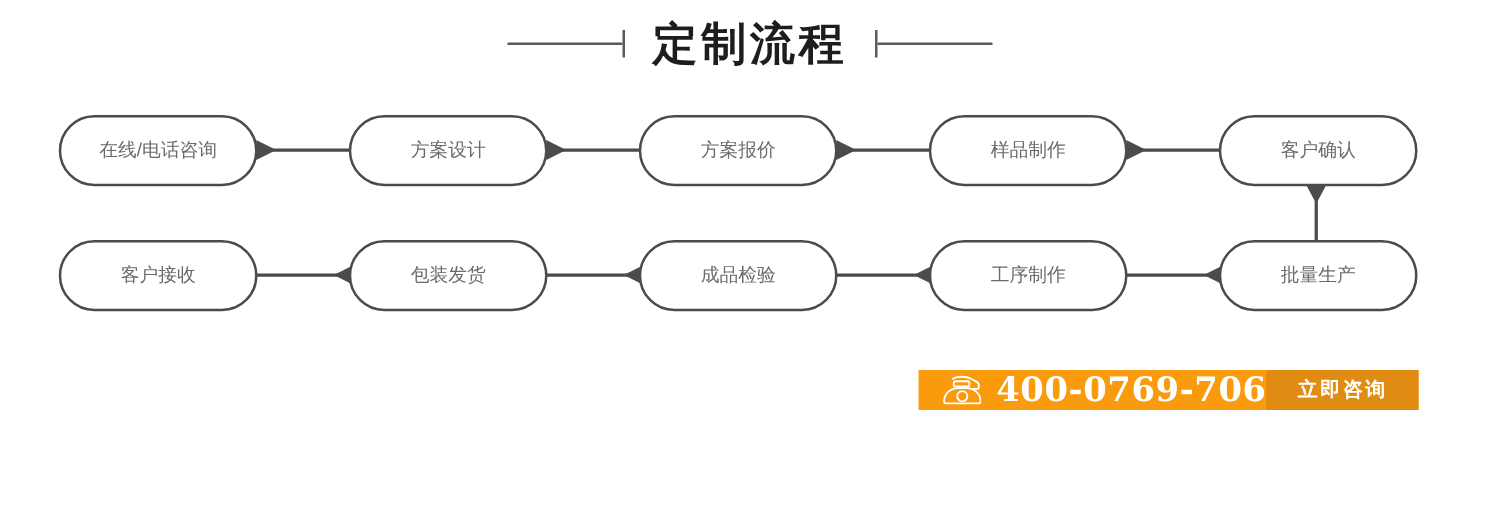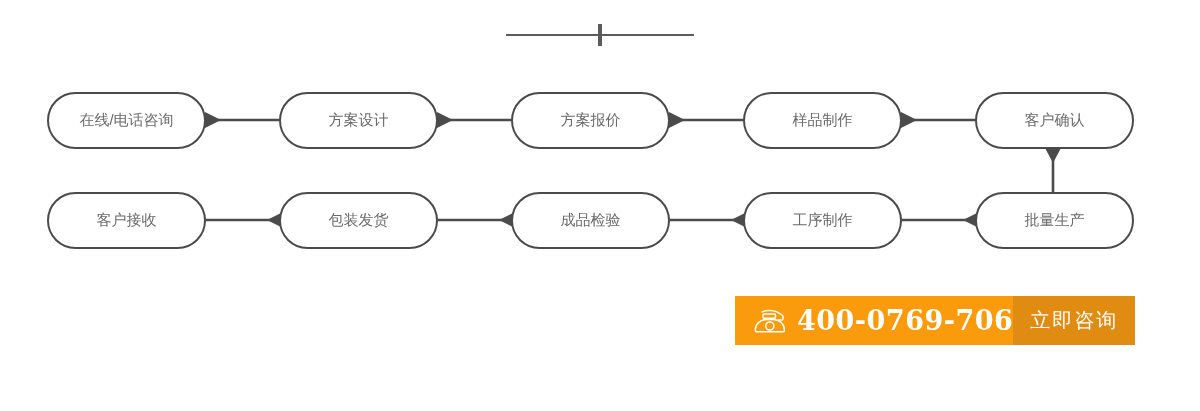--- a/index.html
+++ b/index.html
@@ -110,21 +110,21 @@
     letter-spacing: 0.5px;
     font-family: "Liberation Sans", "DejaVu Sans", sans-serif;
   }
   .tagline div { white-space: nowrap; }
 
   .cta {
     position: absolute;
     left: 735px;
     top: 16px;
     width: 387px;
-    height: 49px;
+    height: 32px;
     display: flex;
     align-items: stretch;
     background: #f99b0c;
   }
   .cta-phone {
     flex: 1 1 auto;
     background: #f99b0c;
     display: flex;
     align-items: center;
     padding-left: 18px;
@@ -146,37 +146,39 @@
     line-height: 1;
   }
   .cta-action {
     flex: 0 0 122px;
     background: #e08b12;
     display: flex;
     align-items: center;
     justify-content: center;
   }
   .cta-action-label {
-    font-size: 20px;
+    font-size: 16px;
     color: #ffffff;
     letter-spacing: 2px;
     white-space: nowrap;
     font-family: "Liberation Sans", "DejaVu Sans", sans-serif;
+    font-weight: bold;
   }
 </style>
 </head>
 <body>
 
 <div class="page">
 
   <div class="title-block">
     <span class="title-rule left">
       <span class="bar"></span>
         <span class="tick"></span>
     </span>
+    <span class="title-text">定制流程</span>
     <span class="title-rule right">
       <span class="tick"></span>
         <span class="bar"></span>
     </span>
   </div>
 
   <div class="flow">
     <svg width="1200" height="200" viewBox="0 0 1200 200" xmlns="http://www.w3.org/2000/svg">
 
       <g>

